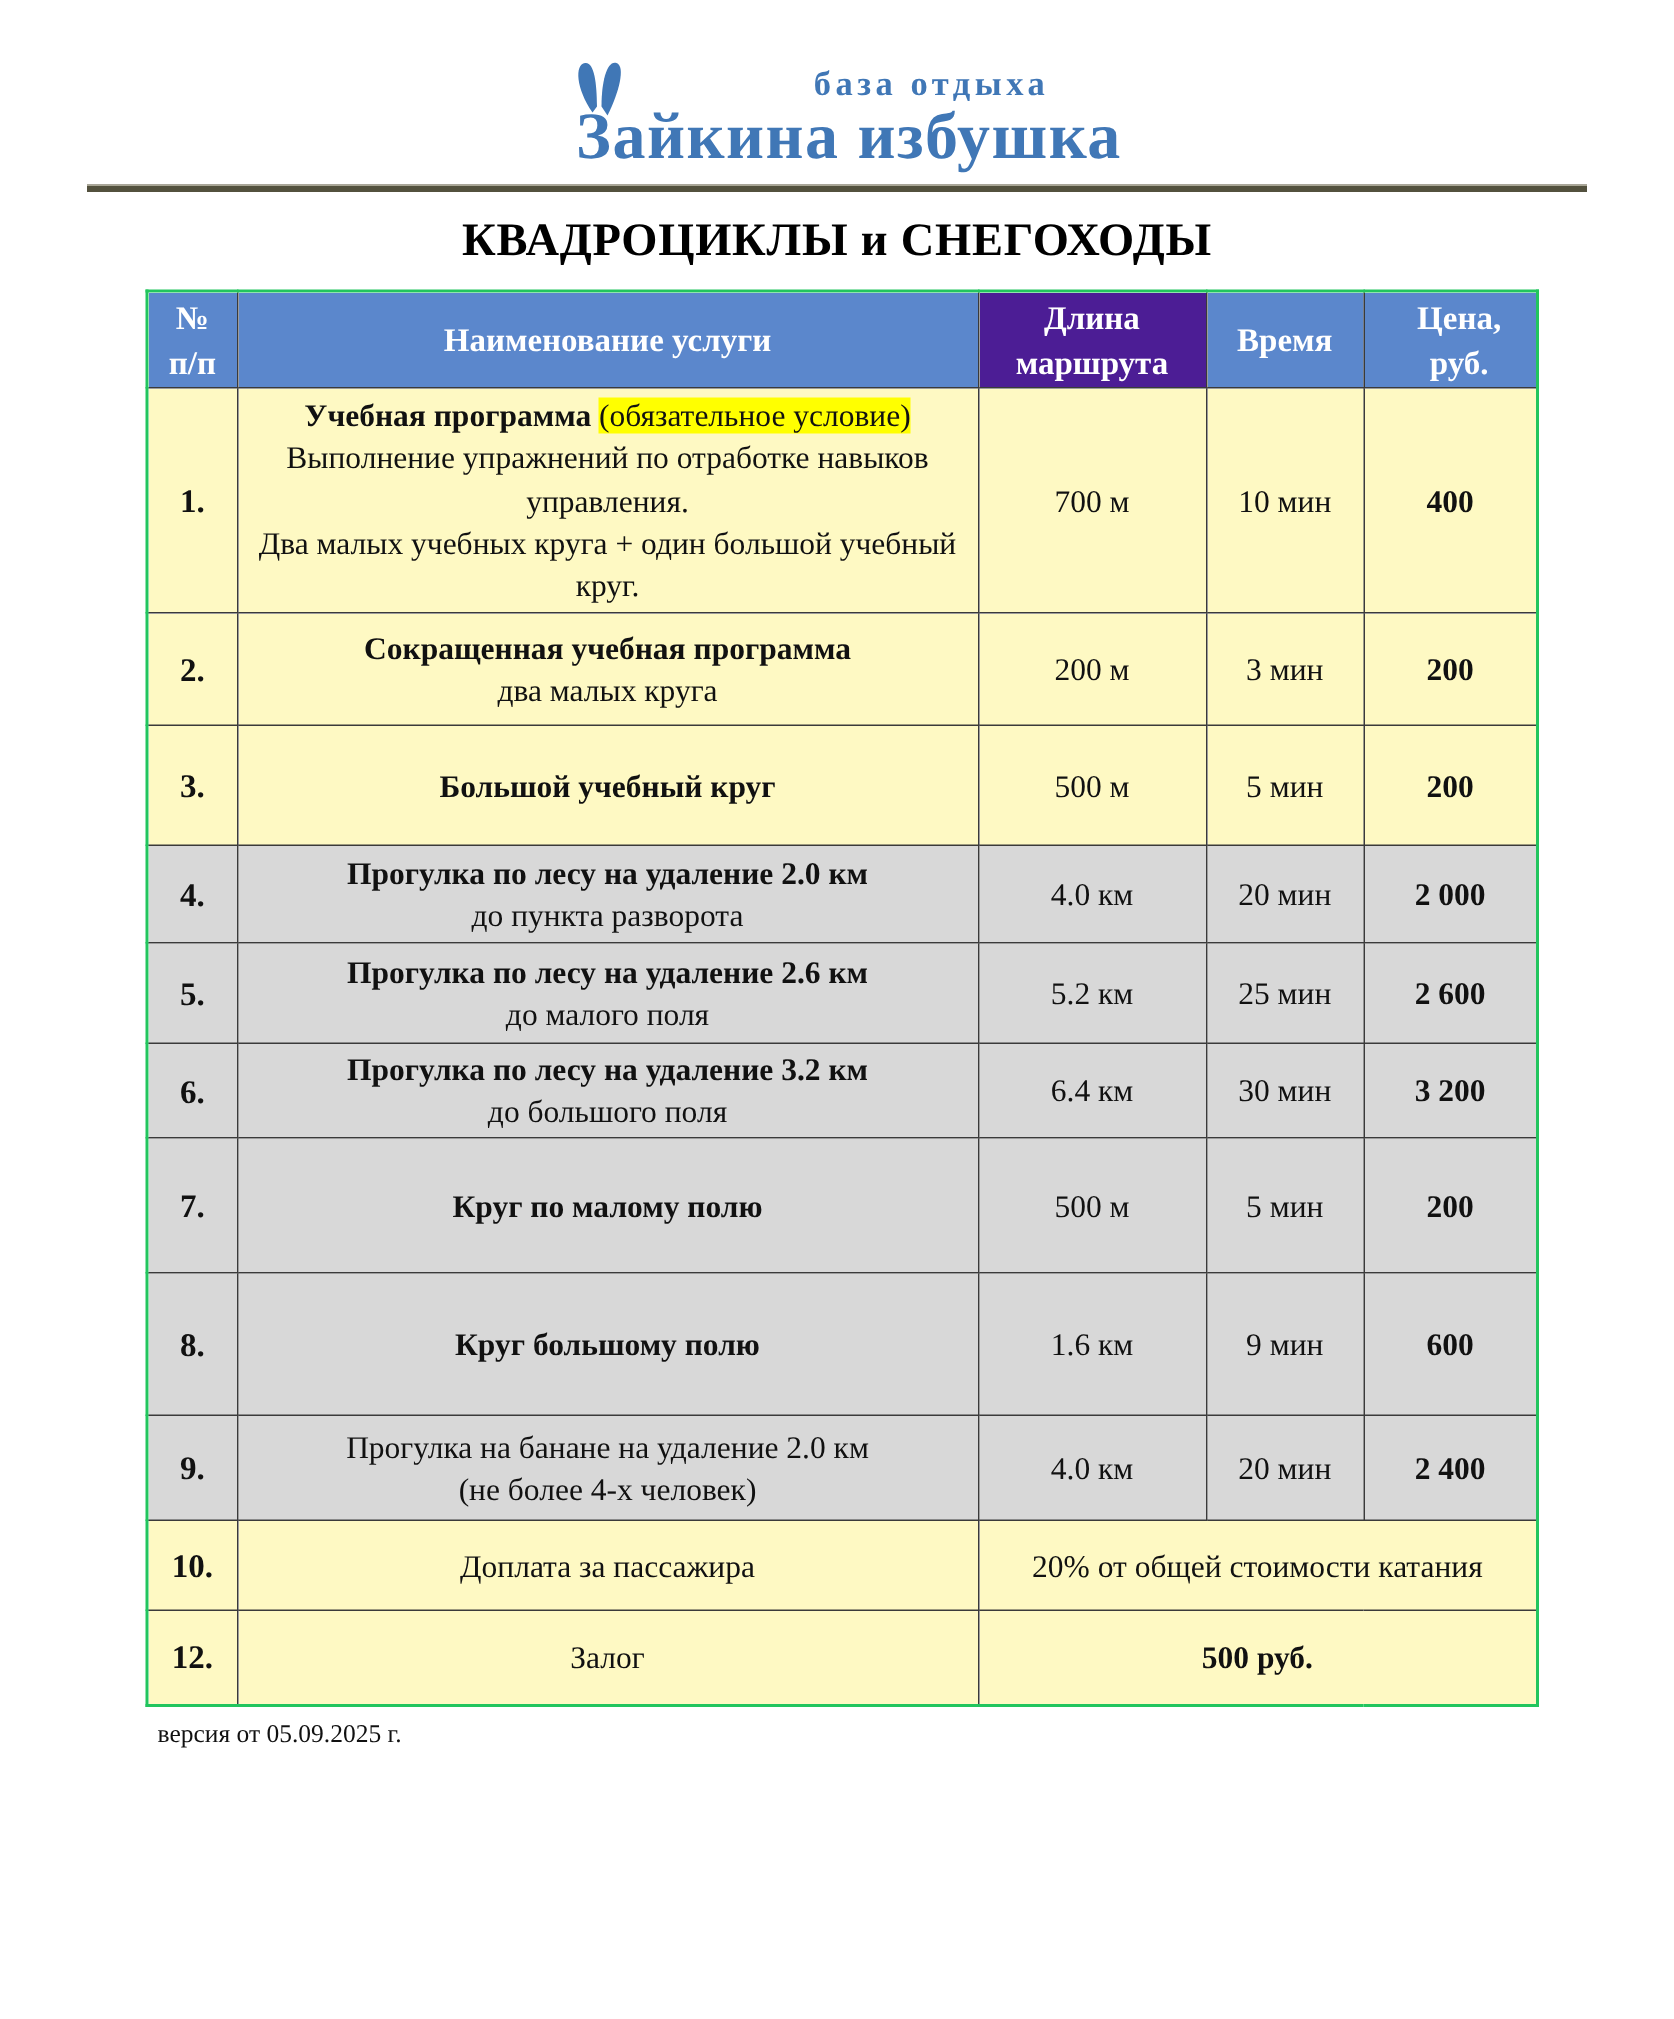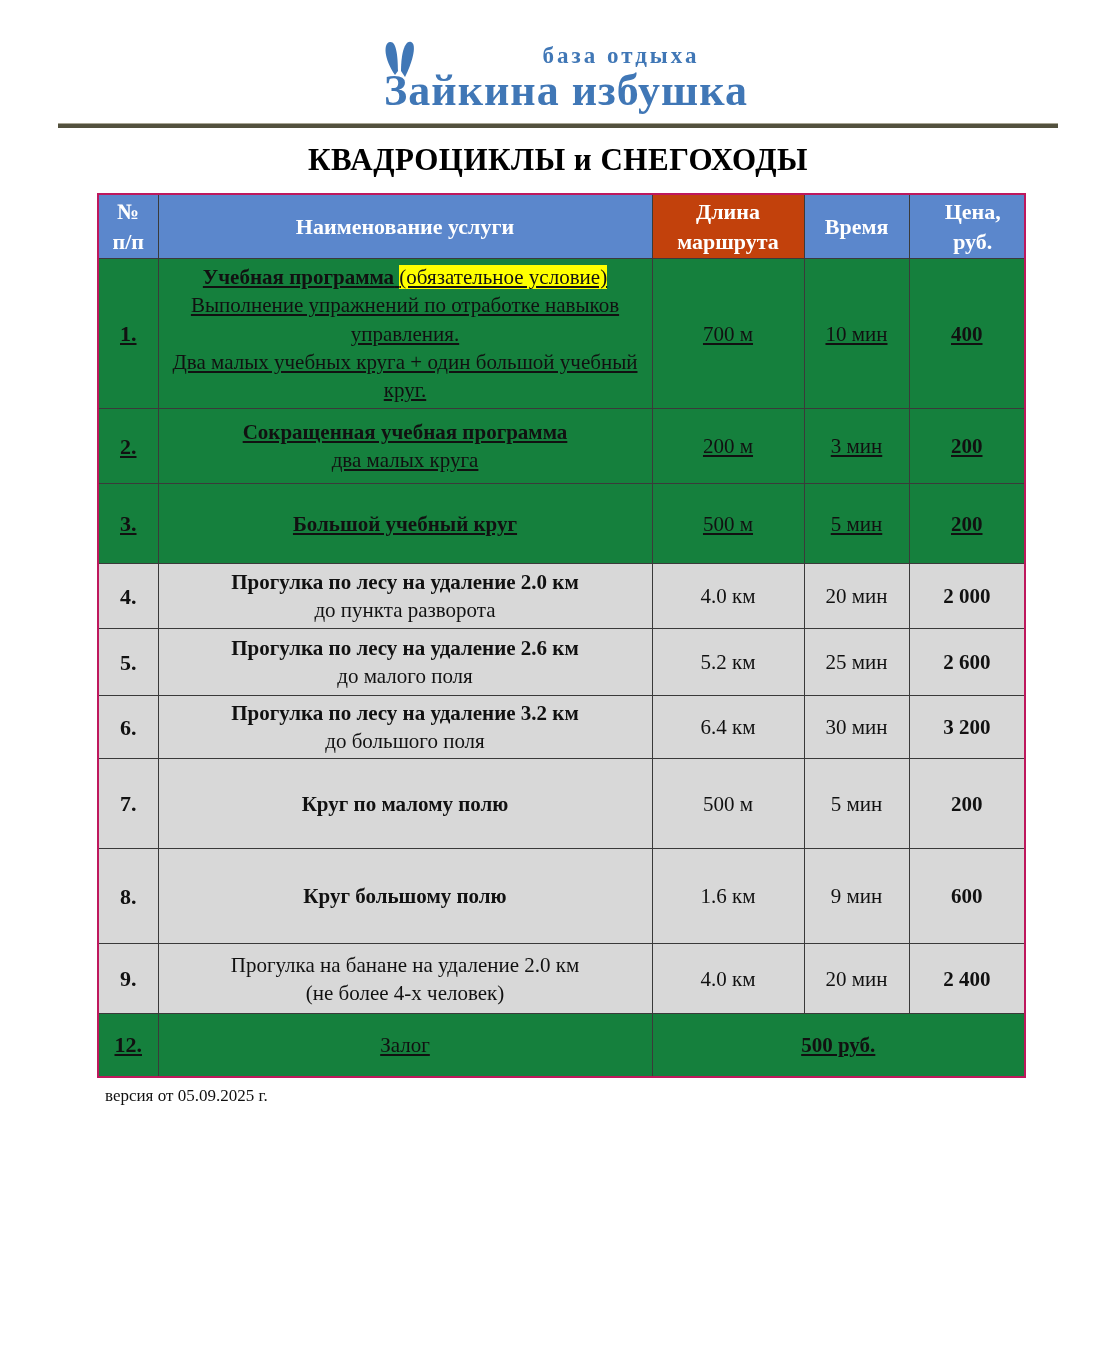--- a/index.html
+++ b/index.html
@@ -29,21 +29,21 @@
   .page-title{
     text-align:center;font-size:31px;font-weight:bold;
     margin-top:14px;letter-spacing:0.5px;color:#000;
   }
   
   table.price{
     border-collapse:collapse;margin:15px 0 0 97px;
     width:927px;table-layout:fixed;
     font-size:21px;
   }
-  table.price{border:2px solid #be185d;}
+  table.price{border:2px solid #22c55e;}
   table.price th, table.price td{
     border:1px solid #3a3a3a;
     vertical-align:middle;text-align:center;
     padding:2px 8px;line-height:1.35;
     overflow:hidden;
   }
   col.c-num{width:60px;}
   col.c-name{width:494px;}
   col.c-len{width:152px;}
   col.c-time{width:105px;}
@@ -52,21 +52,21 @@
     color:#ffffff;font-weight:bold;font-size:22px;line-height:1.25;
     height:58px;
   }
   td.num{font-weight:bold;font-size:22px;}
   td.name{padding:4px 10px;}
   .svc-title-bold{font-weight:bold;}
   .svc-highlight{background:#FFFF00;}
   td.price-col{font-weight:bold;}
   td.merged{font-size:21px;}
   td.merged.bold{font-weight:bold;}
-  tr.light td{background:#15803d;text-decoration:underline;}
+  tr.light td{background:#fef9c3;}
   tr.gray td{background:#D8D8D8;}
   
   .version-note{
     margin:8px 0 0 105px;font-size:17px;color:#111;
   }
 </style>
 </head>
 <body>
 
 <div class="logo-wrap">
@@ -95,21 +95,21 @@
     <col class="c-num">
       <col class="c-name">
       <col class="c-len">
       <col class="c-time">
       <col class="c-price">
   </colgroup>
   <thead>
     <tr>
       <th style="background: rgb(91, 135, 204);">№ п/п</th>
       <th style="background: rgb(91, 135, 204);">Наименование услуги</th>
-      <th style="background: #c2410c; margin-top: 20px;">Длина маршрута</th>
+      <th style="background: #4c1d95; margin-top: 20px;">Длина маршрута</th>
       <th style="background: rgb(91, 135, 204);">Время</th>
       <th style="background: rgb(91, 135, 204); padding-left: 20px;">Цена, руб.</th>
     </tr>
   </thead>
   <tbody>
       <tr class="light" style="height: 150px;">
         <td class="num">1.</td>
         <td class="name">
           <div><span class="svc-title-bold">Учебная программа</span> <span class="svc-highlight" style="background: rgb(255, 255, 0);">(обязательное условие)</span></div>
           <div>Выполнение упражнений по отработке навыков управления.</div>
@@ -189,20 +189,27 @@
       <tr class="gray" style="height: 70px;">
         <td class="num">9.</td>
         <td class="name">
           <div><span>Прогулка на банане на удаление 2.0 км</span></div>
           <div>(не более 4-х человек)</div>
         </td>
         <td class="">4.0 км</td>
         <td class="">20 мин</td>
         <td class="price-col">2 400</td>
       </tr>
+      <tr class="light" style="height: 60px;">
+        <td class="num">10.</td>
+        <td class="name">
+          <div><span>Доплата за пассажира</span></div>
+        </td>
+        <td class="merged" colspan="3">20% от общей стоимости катания</td>
+      </tr>
       <tr class="light" style="height: 63px;">
         <td class="num">12.</td>
         <td class="name">
           <div><span>Залог</span></div>
         </td>
         <td class="merged bold" colspan="3">500 руб.</td>
       </tr>
     </tbody>
 </table>
 

